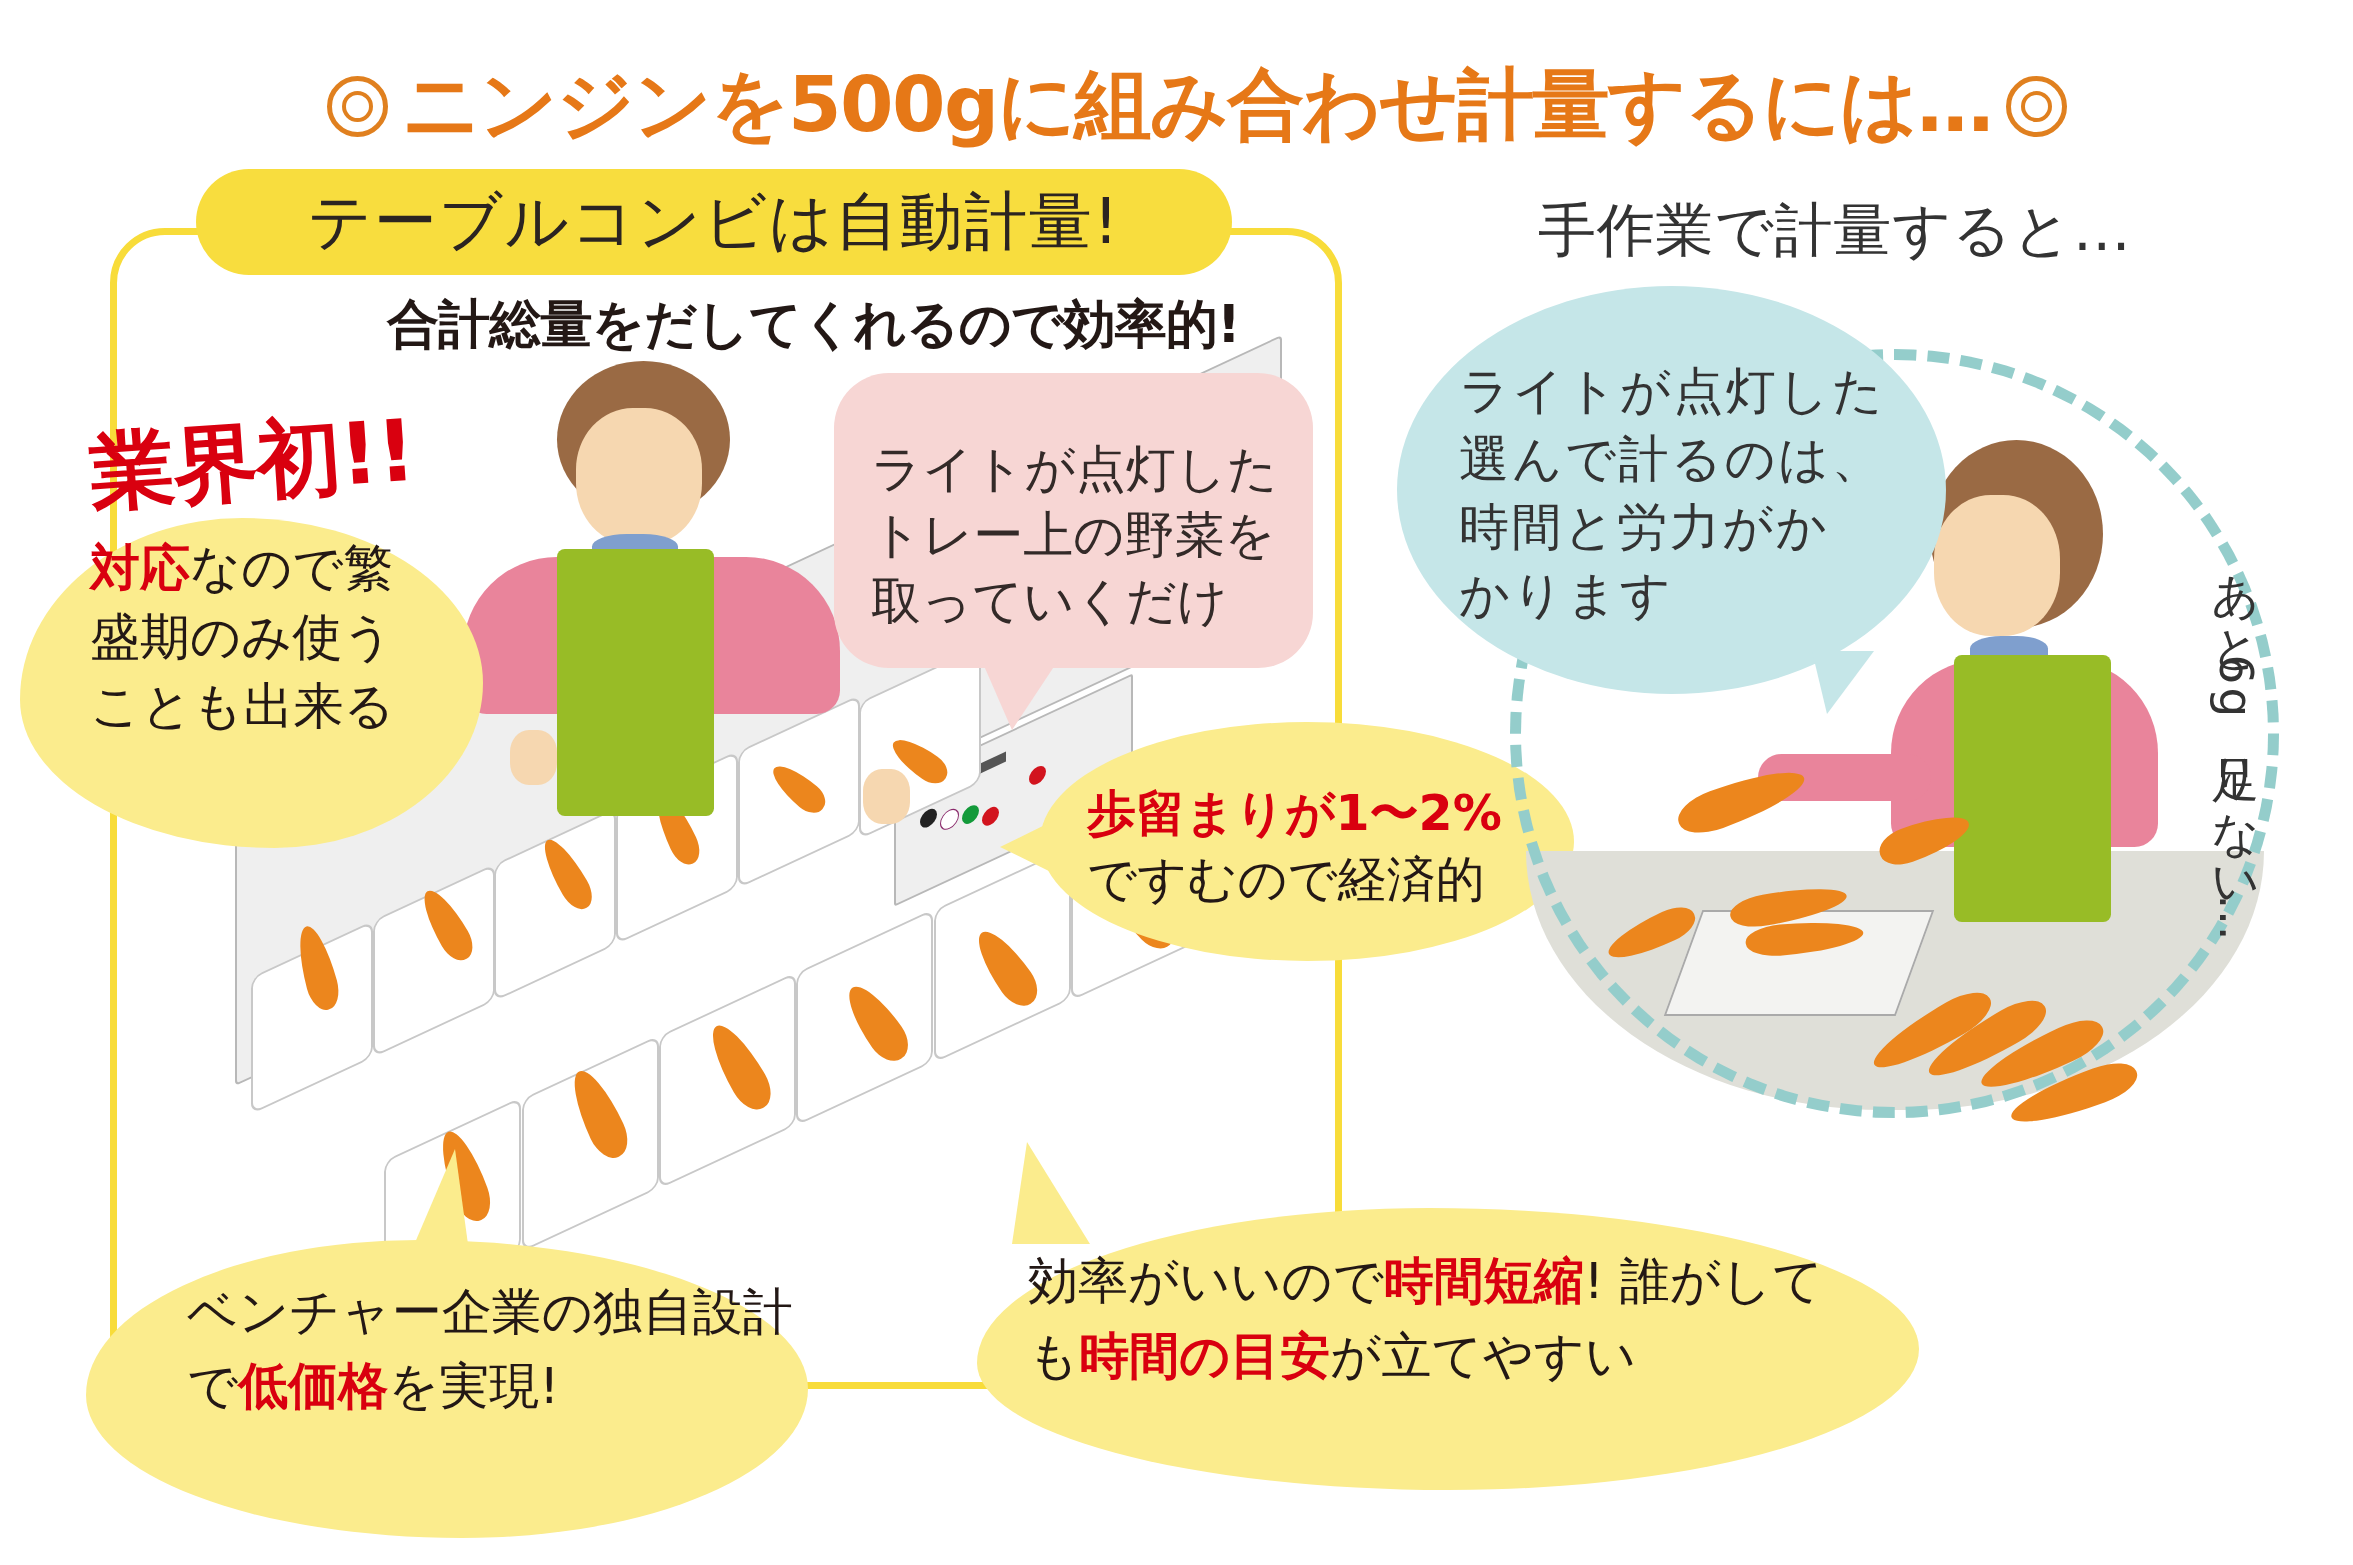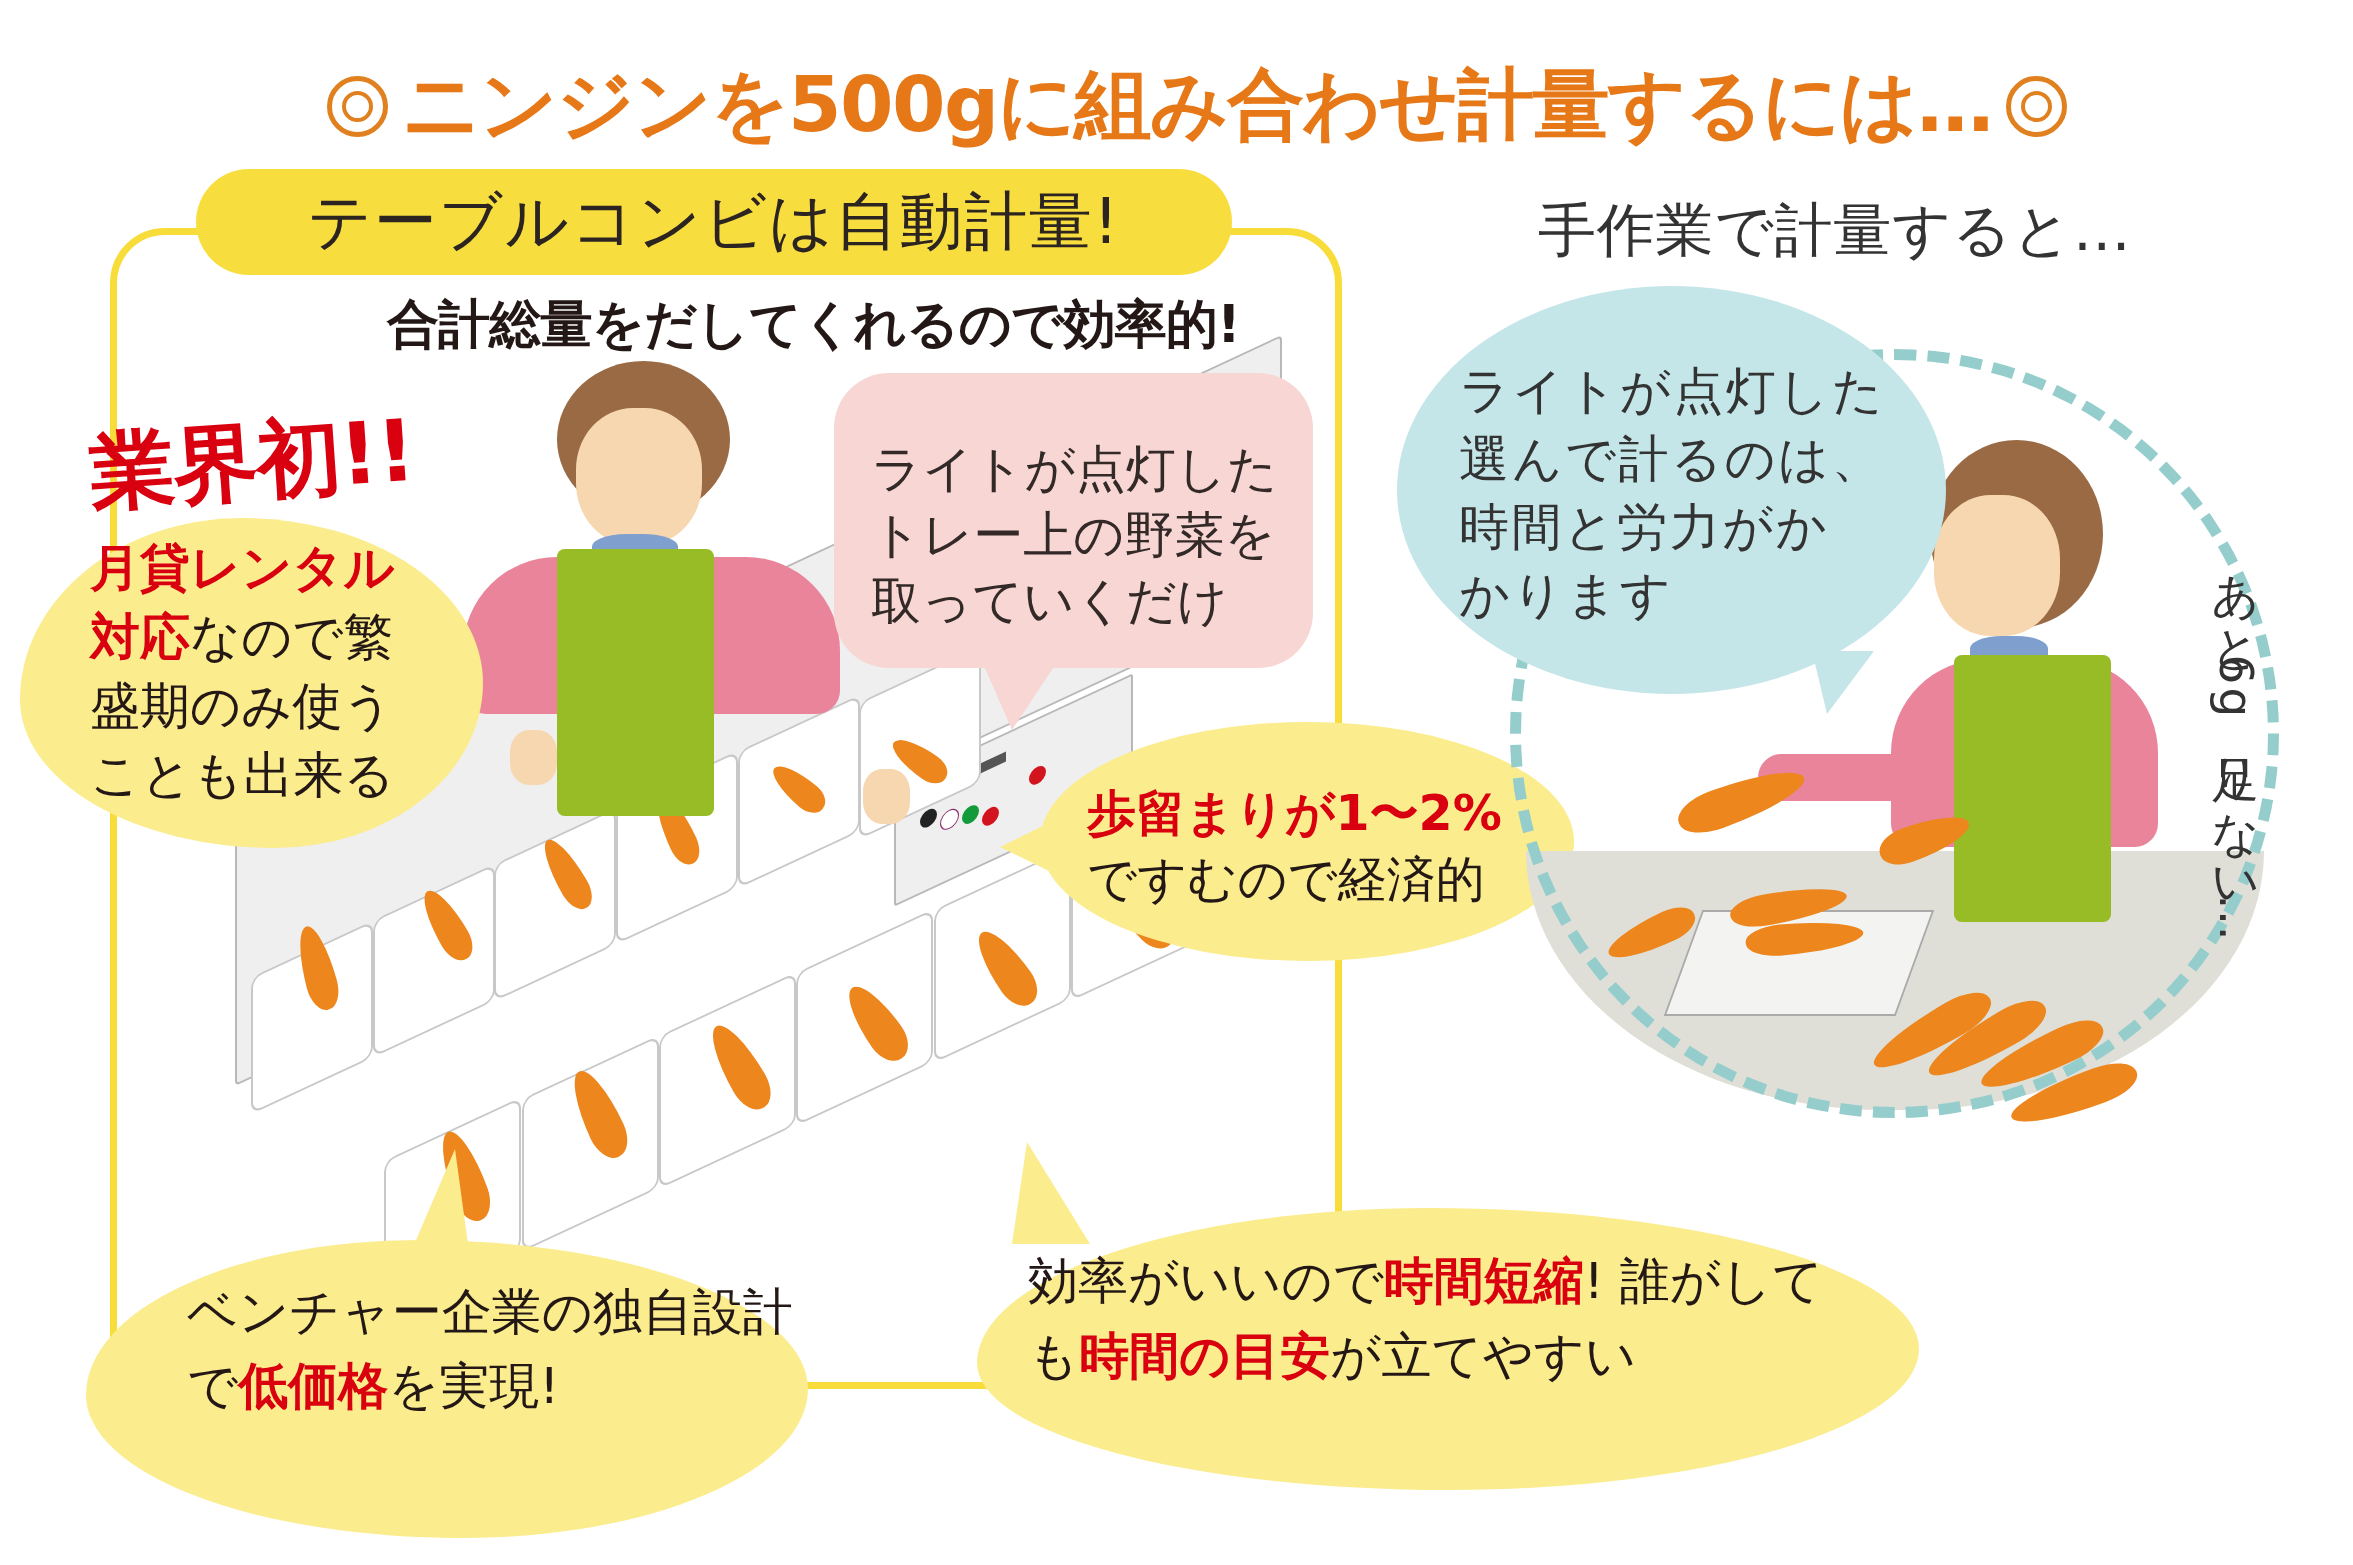--- a/index.html
+++ b/index.html
@@ -106,21 +106,20 @@
   <div class="abs sleeve" style="left:23.5px;top:196px;width:377px;height:157px;border-radius:94px 94px 23.5px 23.5px;"></div>
   <div class="abs apron" style="left:118px;top:188px;width:157px;height:267px;border-radius:7.8px;"></div>
   <div class="abs skin" style="left:71px;top:369px;width:47px;height:55px;border-radius:40%;"></div>
   <div class="abs skin" style="left:424px;top:408px;width:47px;height:55px;border-radius:40%;"></div>
 </div>
 
 <div class="abs first">業界初!!</div>
 
 <div class="abs cloud rental-cloud"></div>
 <div class="abs rental-text">
-  <div><span class="red">月貸レンタル</span></div>
   <div><span class="red">対応</span><span>なので繁</span></div>
   <div>盛期のみ使う</div>
   <div>ことも出来る</div>
 </div>
 
 <div class="abs pink-bubble"></div>
 <div class="abs" style="left:981px;top:659px;width:0;height:0;border-left:31px solid transparent;border-right:47px solid transparent;border-top:71px solid #f7d6d4;"></div>
 <div class="abs pink-text">
   <div>ライトが点灯した</div>
   <div>トレー上の野菜を</div>

